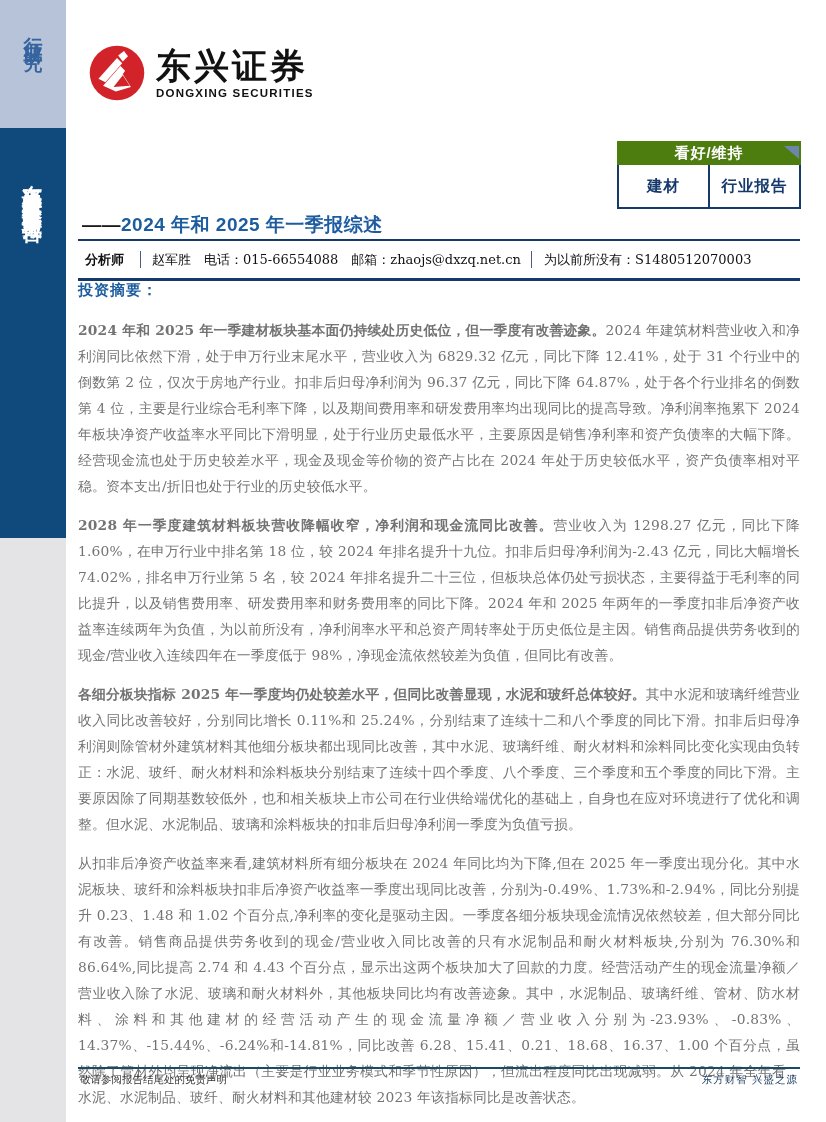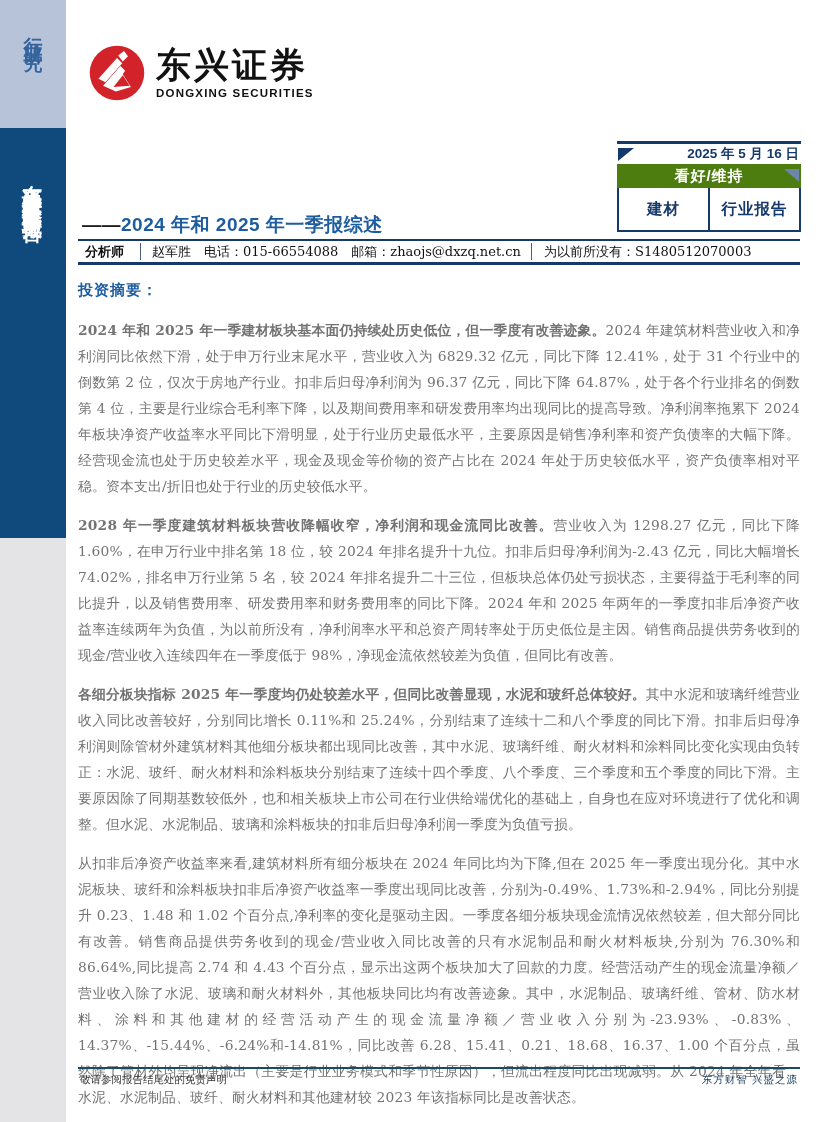--- a/index.html
+++ b/index.html
@@ -30,21 +30,21 @@
   }
   .side-bottom {
     position:absolute; left:0; top:538px; width:66px; height:584px;
     background:#e4e4e7;
   }
   
   .logo { position:absolute; left:88px; top:44px; display:flex; align-items:center; }
   .logo-mark { width:58px; height:58px; flex:0 0 auto; }
   .logo-text { margin-left:10px; }
   .logo-cn {
-    font-family:Liberation Serif, serif; font-weight:bold;
+    font-family:Liberation Sans, sans-serif; font-weight:bold;
     font-size:35px; letter-spacing:3px; color:#111; line-height:38px;
   }
   .logo-en {
     font-family:"Liberation Sans",sans-serif; font-weight:bold;
     font-size:11.5px; letter-spacing:1.2px; color:#111; margin-top:2px;
   }
   
   .title {
     position:absolute; left:89px; top:138px; width:532px;
     font-family:"Liberation Sans",sans-serif; font-weight:bold;
@@ -84,21 +84,21 @@
     border-top:13px solid #6d85ab; border-left:15px solid transparent;
   }
   .info-cells { display:flex; border:2px solid #16396b; border-top:none; height:44px; }
   .info-cells .cell {
     flex:1; display:flex; align-items:center; justify-content:center;
     color:#16396b; font-weight:bold; font-size:15.5px; letter-spacing:1px;
   }
   .info-cells .cell + .cell { border-left:2px solid #16396b; }
   
   .analyst {
-    position:absolute; left:78px; top:239px; width:722px; height:26px;
+    position:absolute; left:78px; top:239px; width:722px; height:42px;
     border-top:2px solid #16396b; border-bottom:3px solid #16396b;
     display:flex; align-items:center; font-size:13px;
   }
   .analyst .a-label {
     width:62px; padding-left:7px; font-weight:bold; color:#111;
     font-family:"Liberation Sans",sans-serif;
   }
   .analyst .vsep { width:1px; height:17px; background:#4a5f7d; }
   .analyst .a-info { flex:1; padding-left:11px; color:#111; }
   .analyst .a-license { width:268px; padding-left:12px; color:#111; }
@@ -155,24 +155,20 @@
       <div class="logo-cn">东兴证券</div>
       <div class="logo-en">DONGXING SECURITIES</div>
     </span>
   </div>
 
   <div class="subtitle">
     <span class="dash">——</span><span>2024 年和 2025 年一季报综述</span>
   </div>
 
   <div class="infobox">
-    <div class="info-date">
-      <span class="tri-navy"></span>
-      <span class="date">2025 年 5 月 16 日</span>
-    </div>
     <div class="info-rating">
       <span class="rating">看好/维持</span>
       <span class="tri-light"></span>
     </div>
     <div class="info-cells">
       <span class="cell">建材</span>
       <span class="cell">行业报告</span>
     </div>
   </div>
 

